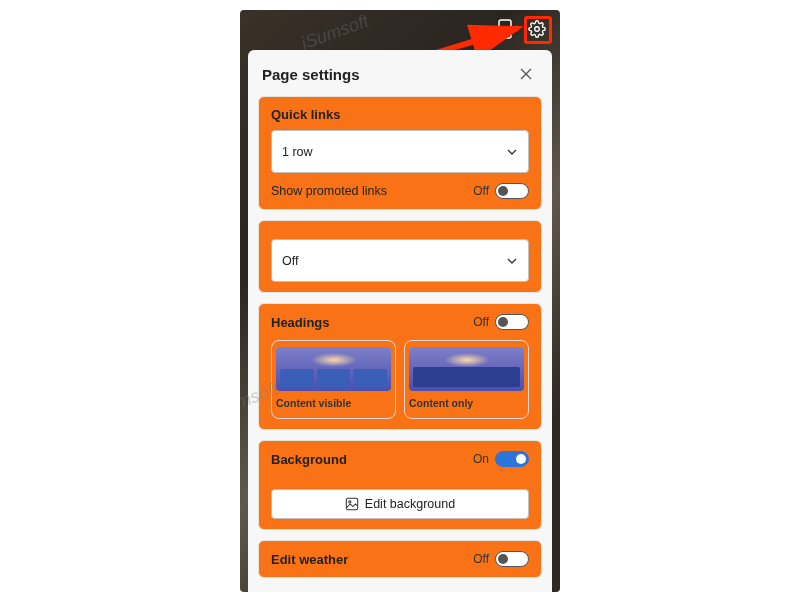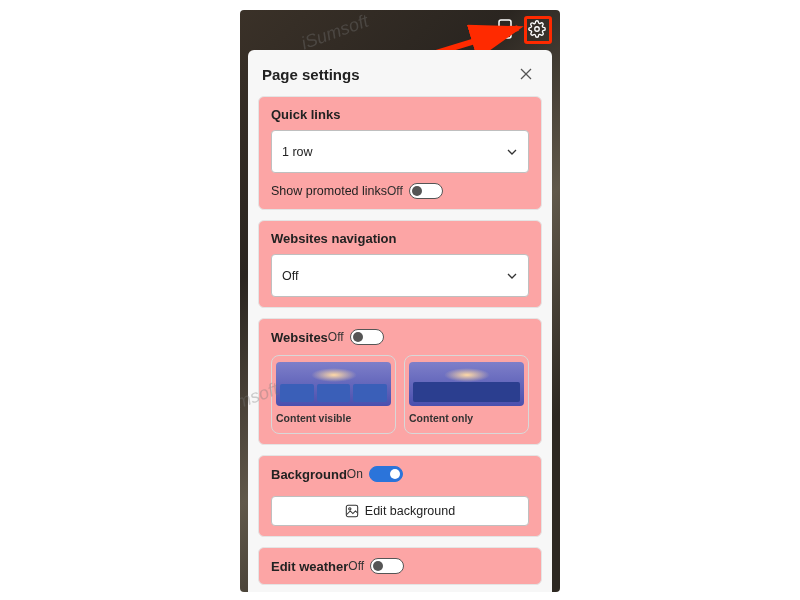--- a/index.html
+++ b/index.html
@@ -21,22 +21,22 @@
 
   .panel {
     position:absolute; top:40px; left:8px; right:8px; bottom:0;
     background:#f7f7f7; border-radius:6px 6px 0 0; padding:12px 10px 0 10px;
     overflow:hidden;
   }
   .panel-header { display:flex; justify-content:space-between; align-items:center; margin-bottom:10px; padding:0 4px; }
   .panel-title { font-size:15px; font-weight:600; color:#222; }
   .close-x { width:24px; height:24px; display:flex; align-items:center; justify-content:center; cursor:pointer; color:#555; font-size:14px; }
 
-  .card { background:#fca5a5; border:1px solid #e4e4e4; border-radius:6px; padding:10px 12px; margin-bottom:10px; }
-  .row { display:flex; align-items:center; }
+  .card { background:#f97316; border:1px solid #e4e4e4; border-radius:6px; padding:10px 12px; margin-bottom:10px; }
+  .row { display:flex; justify-content:space-between; align-items:center; }
   .section-title { font-size:13px; font-weight:600; color:#222; }
   .sub-label { font-size:12.5px; color:#222; }
 
   .select {
     width:100%; height:43px; border:1px solid #bfbfbf; border-radius:4px;
     display:flex; align-items:center; justify-content:space-between;
     padding:0 10px; font-size:12.5px; color:#222; margin-top:8px; cursor:pointer; background:#fff;
   }
   .chev { width:12px; height:12px; }
 
@@ -52,21 +52,21 @@
   .layout-opt { flex:1; border:1px solid #d8d8d8; border-radius:8px; padding:6px 4px 8px 4px; cursor:pointer;font-weight:bold; }
   .thumb { width:100%; height:44px; border-radius:4px; background:linear-gradient(180deg,#7e7fc9 0%, #4a4fae 100%); position:relative; overflow:hidden; margin-bottom:6px; }
   .thumb .tiles { position:absolute; bottom:4px; left:4px; right:4px; height:18px; display:flex; gap:3px; }
   .thumb .tiles span { flex:1; background:#3a5fb8; border-radius:2px; }
   .thumb .glow { position:absolute; left:50%; top:6px; width:46px; height:14px; transform:translateX(-50%); background:radial-gradient(ellipse at center,#ffd9a6 0%, rgba(255,200,120,0) 70%); border-radius:50%; }
   .thumb.half .tiles { height:10px; bottom:3px; }
   .thumb.head .tiles span { background:#2b3e8f; }
   .thumb.head .tiles { height:20px; }
   .layout-label { font-size:10.5px; color:#333; line-height:1.25; }
 
-  .editbg { width:100%; height:30px; border:1px solid #bfbfbf; border-radius:4px; background:#fff; display:flex; align-items:center; justify-content:center; gap:6px; font-size:12.5px; color:#222; margin-top:14px; cursor:pointer; }
+  .editbg { width:100%; height:30px; border:1px solid #bfbfbf; border-radius:4px; background:#fff; display:flex; align-items:center; justify-content:center; gap:6px; font-size:12.5px; color:#222; margin-top:22px; cursor:pointer; }
 
   .watermark { position:absolute; color:rgba(120,120,120,0.35); font-size:18px; font-style:italic; transform:rotate(-20deg); pointer-events:none; }
 </style>
 </head>
 <body>
 
 <div class="stage">
 
   <div class="topbar">
     <div class="iconbtn">
@@ -119,32 +119,31 @@
         <div class="toggle">
           <span class="toggle-label">Off</span>
           <div class="switch off">
               <div class="knob"></div>
             </div>
         </div>
       </div>
     </div>
 
     <div class="card">
-      <div class="section-title">Websites navigation</div>
       <div class="select">
         <span>Off</span>
         <svg class="chev" viewBox="0 0 12 12">
             <path d="M2 4 L6 8 L10 4" fill="none" stroke="#333" stroke-width="1.3"></path>
           </svg>
       </div>
     </div>
 
     <div class="card">
       <div class="row">
-        <div class="section-title">Websites</div>
+        <div class="section-title">Headings</div>
         <div class="toggle">
           <span class="toggle-label">Off</span>
           <div class="switch off">
               <div class="knob"></div>
             </div>
         </div>
       </div>
       <div class="layouts">
         <div class="layout-opt">
           <div class="thumb">

